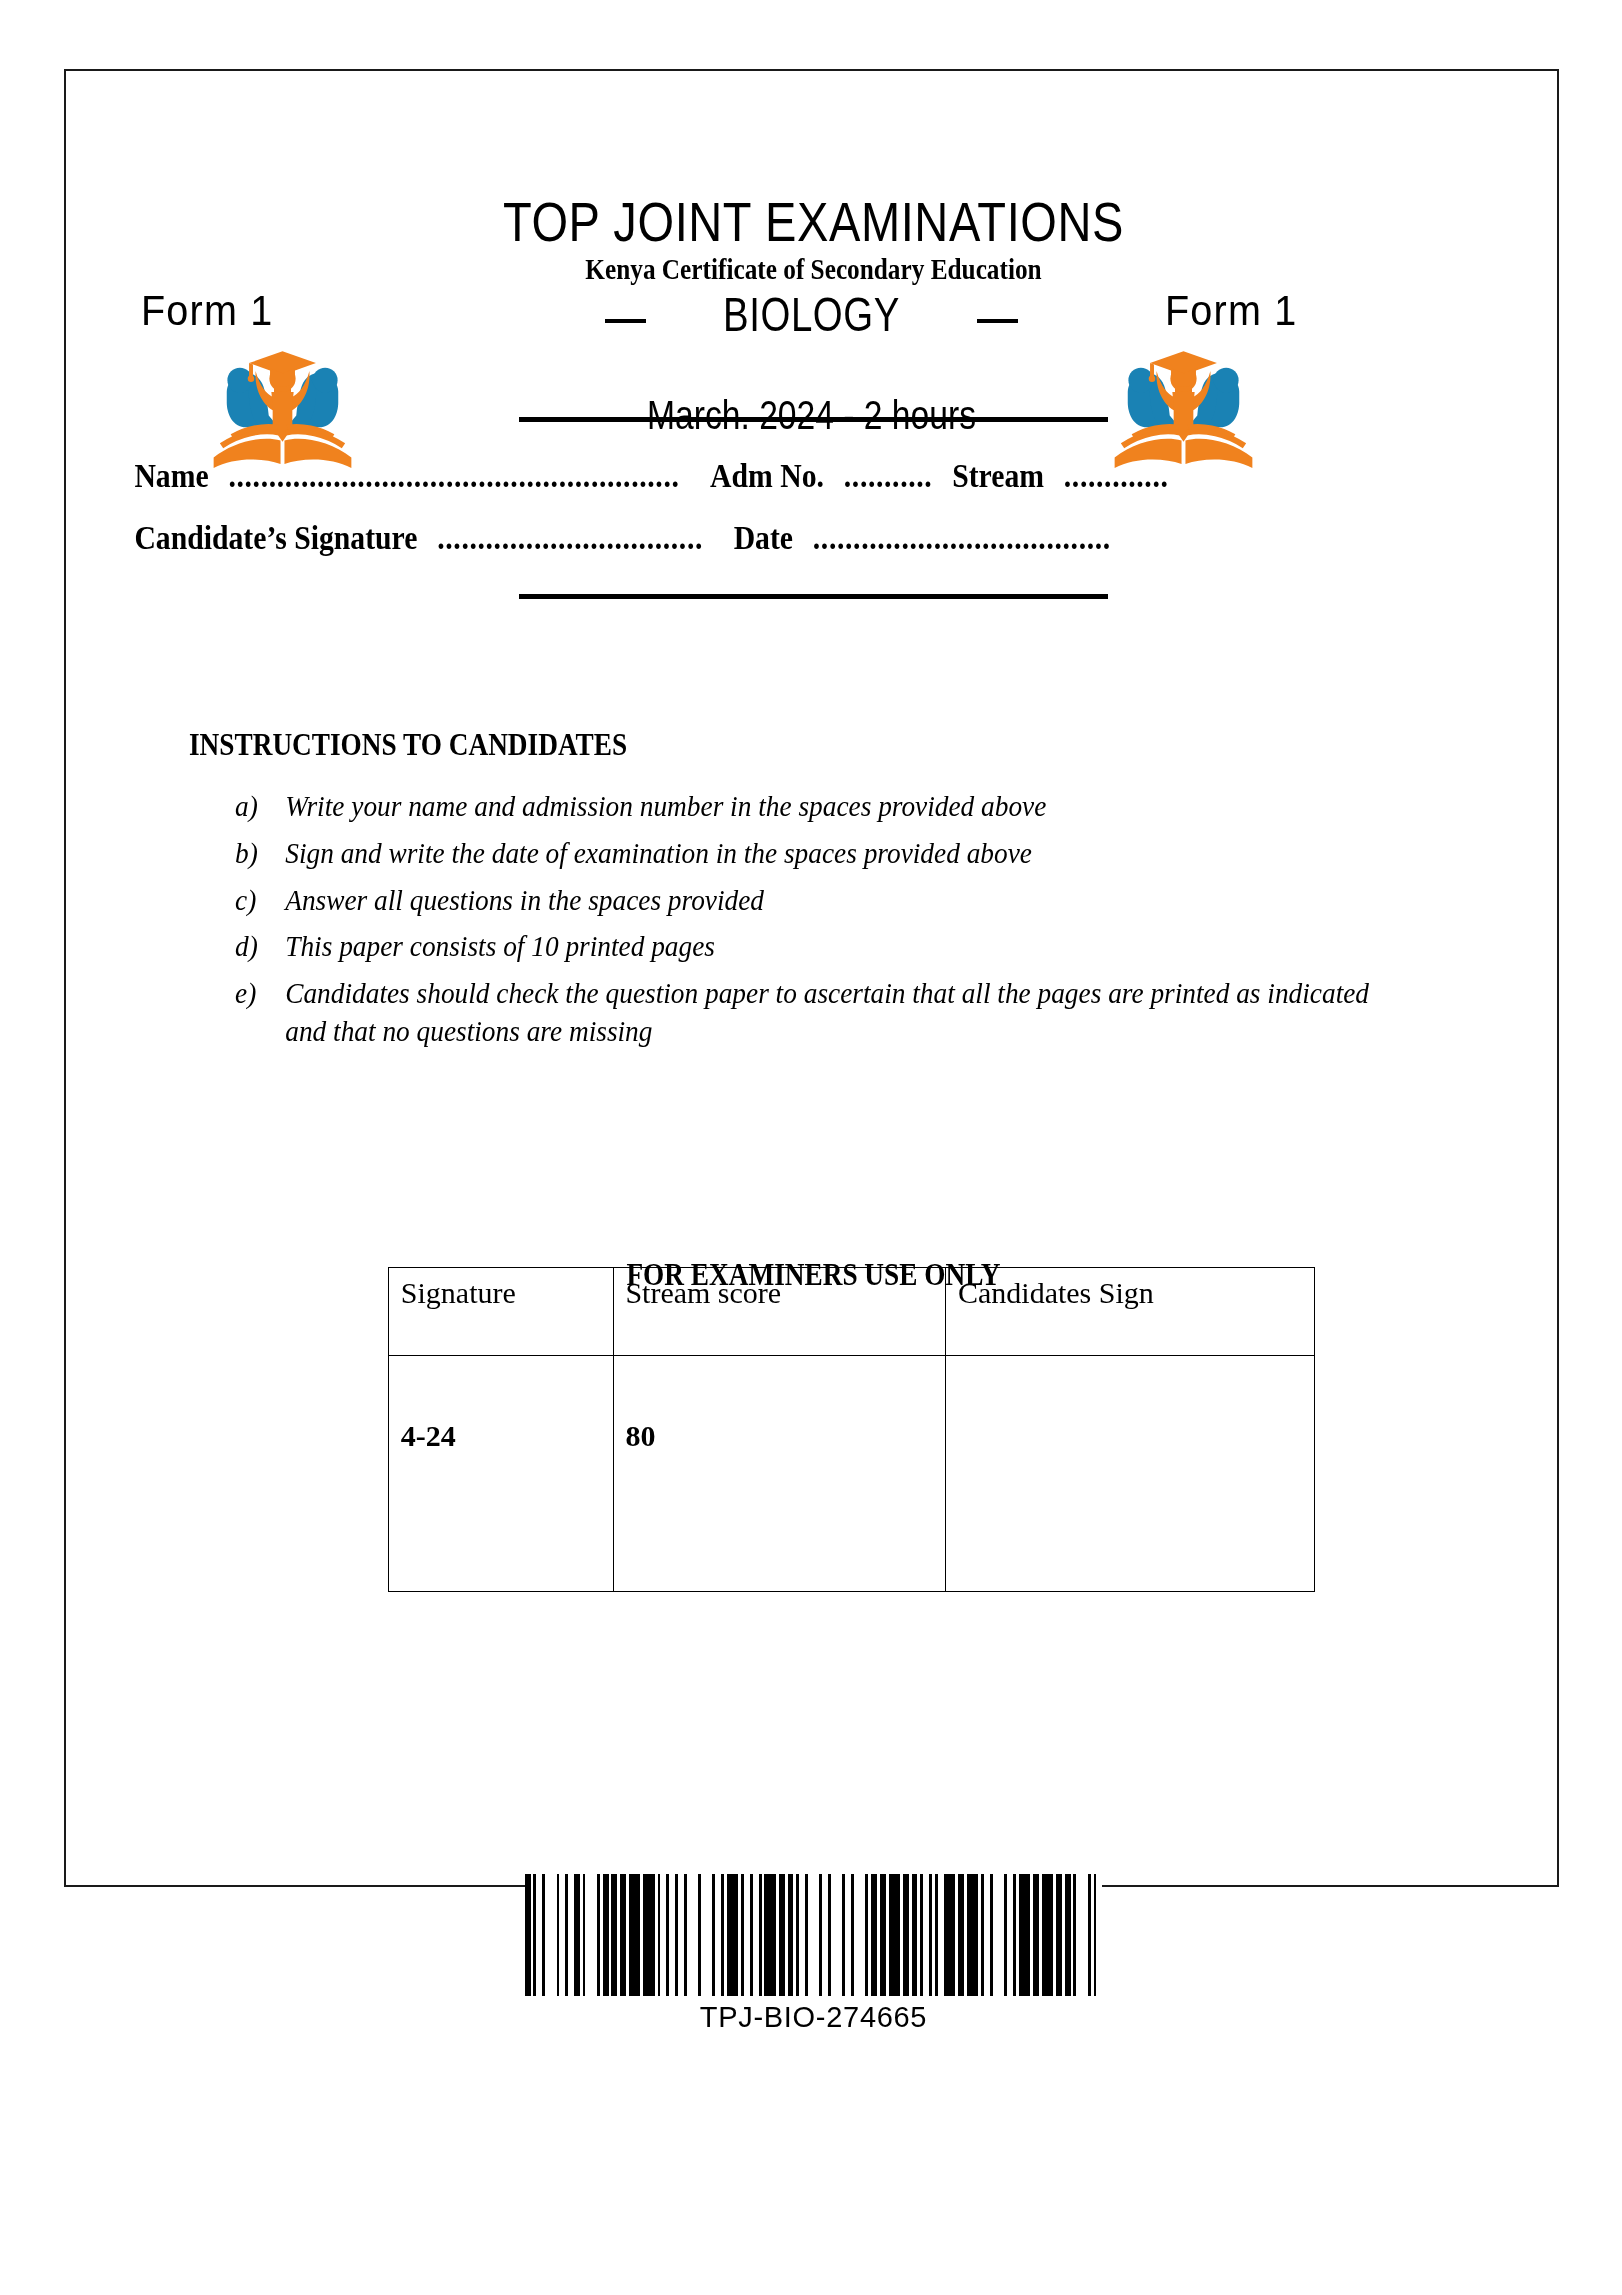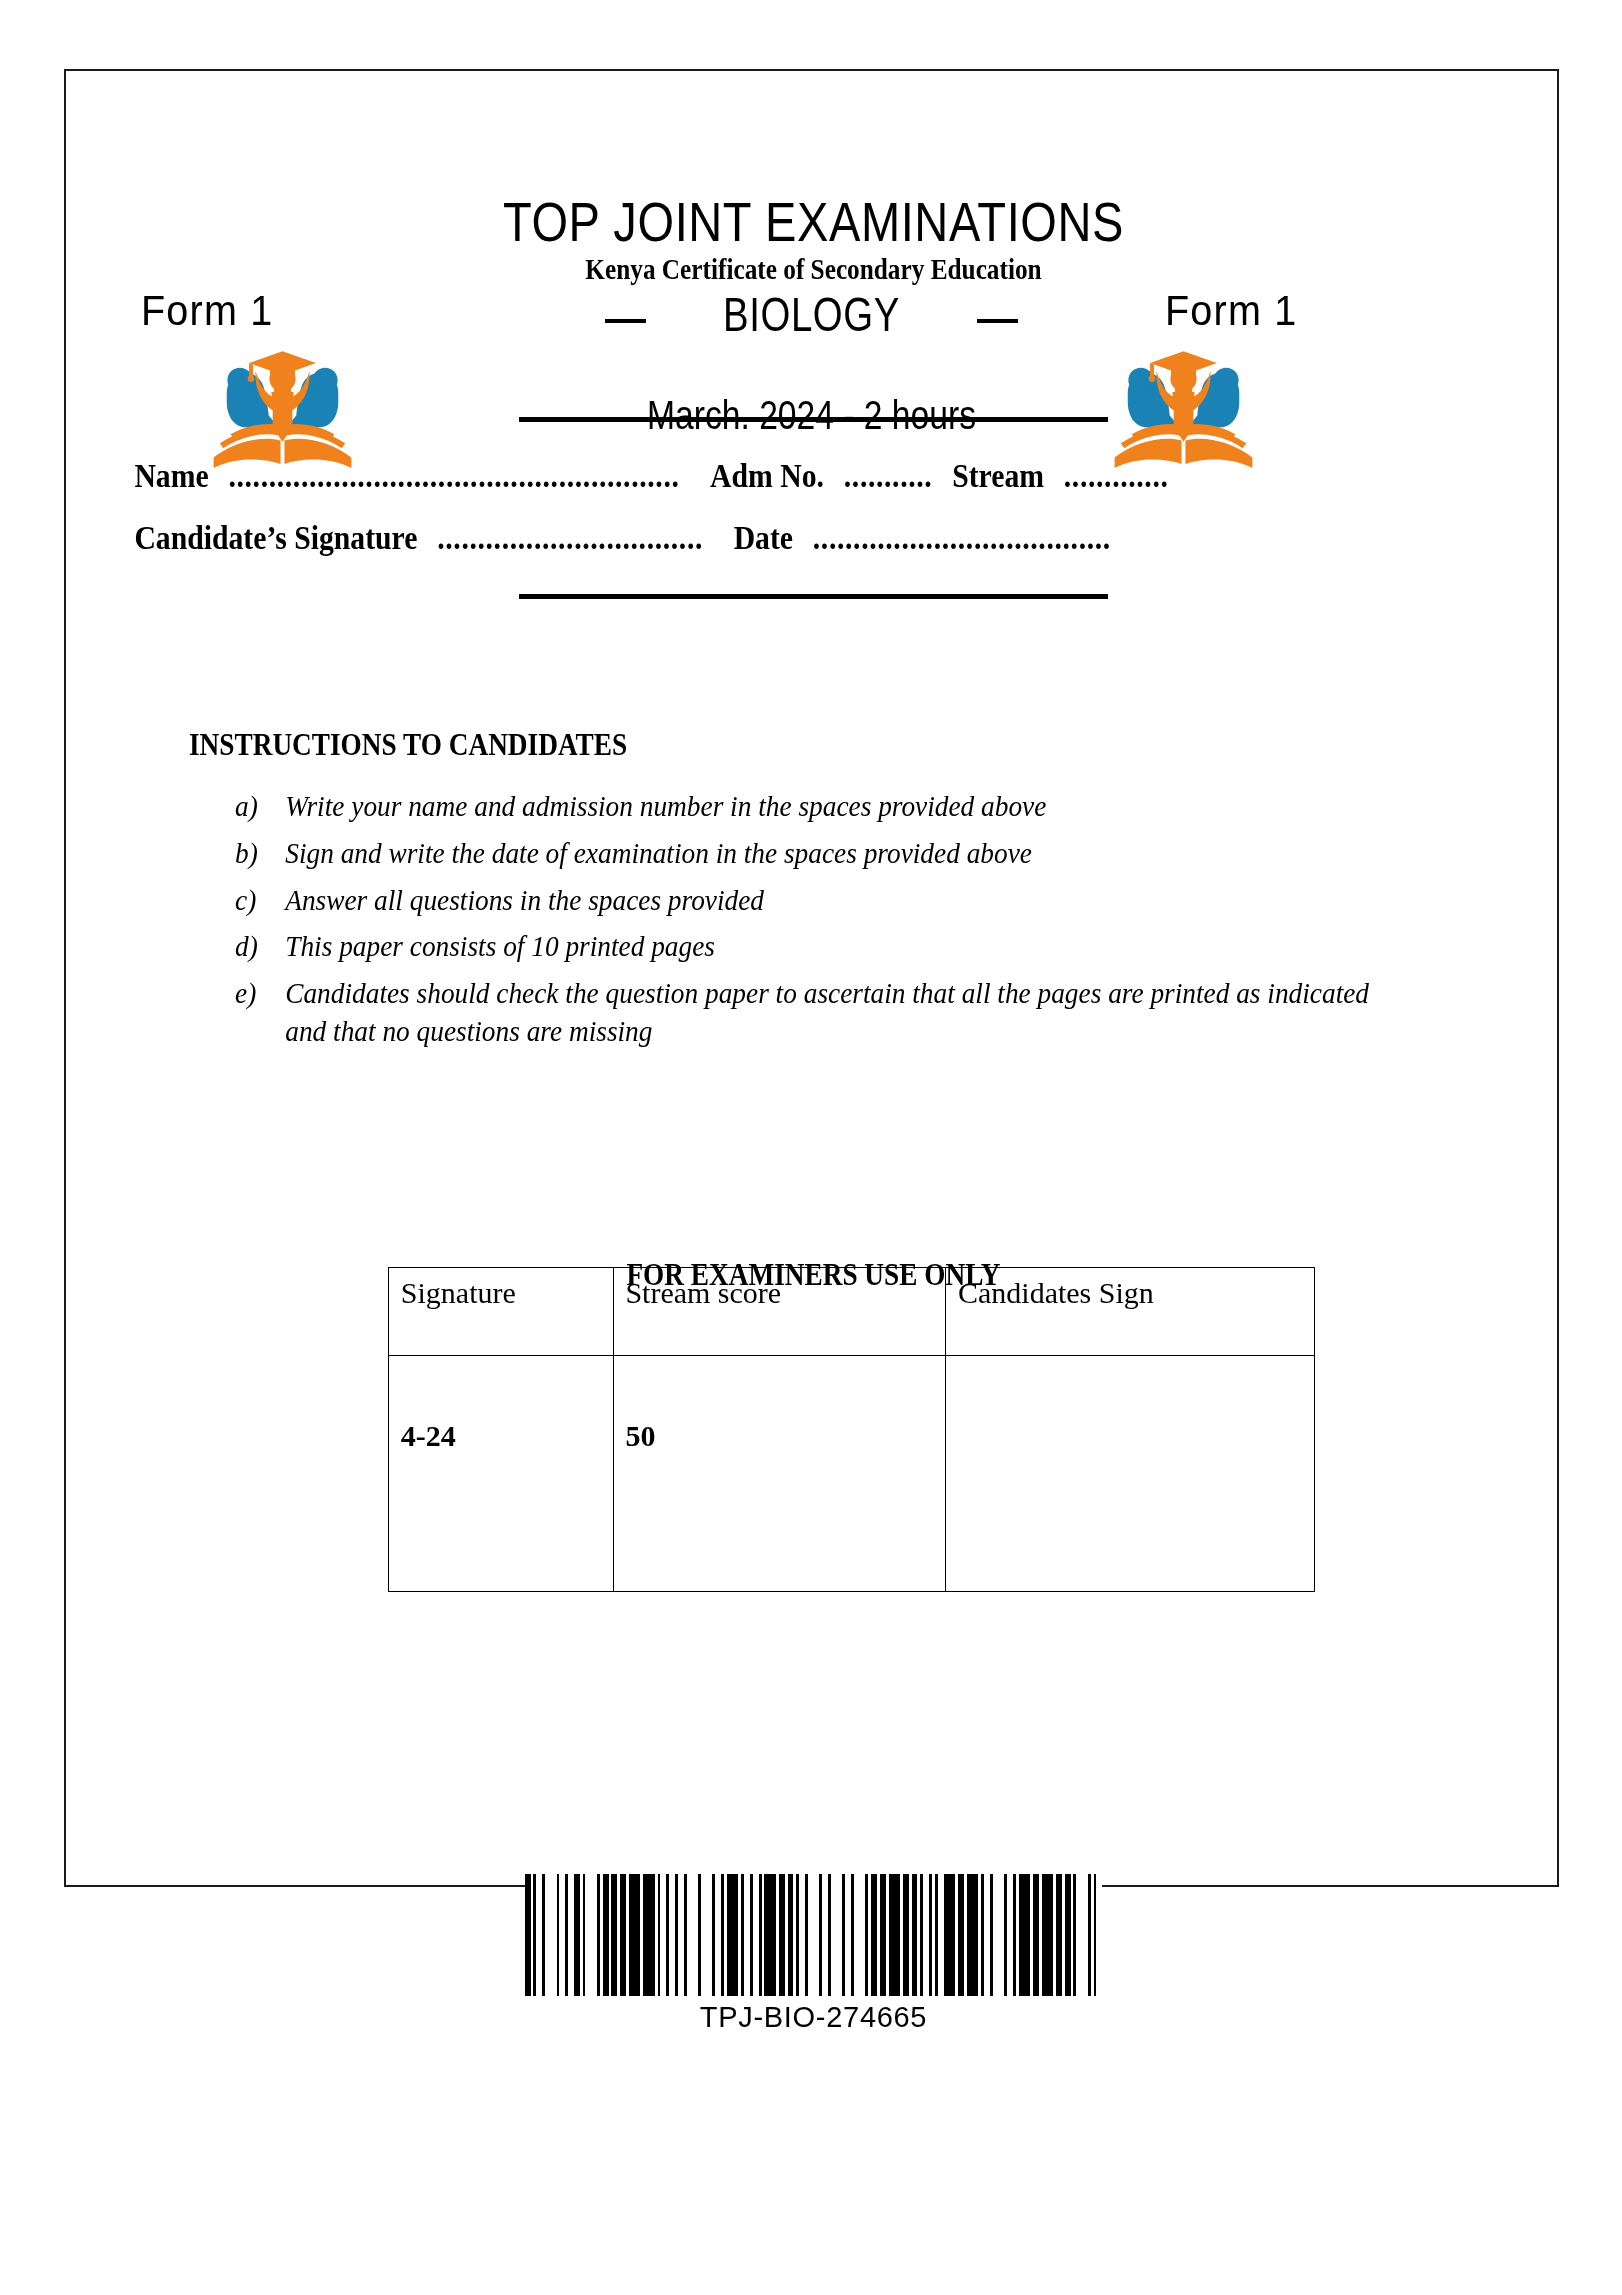--- a/index.html
+++ b/index.html
@@ -393,21 +393,21 @@
 
   <table id="examiners-table">
     <tbody>
       <tr class="head">
         <td class="col-q">Signature</td>
         <td class="col-m">Stream score</td>
         <td class="col-c">Candidates Sign</td>
       </tr>
       <tr class="body">
         <td class="col-q">4-24</td>
-        <td class="col-m">50</td>
+        <td class="col-m">80</td>
         <td class="col-c"></td>
       </tr>
     </tbody>
   </table>
 
   <div id="barcode-block">
     <div id="barcode-bars"><i class="" style="width:5.8px"></i><i class="w" style="width:2.9px"></i><i class="" style="width:2.9px"></i><i class="w" style="width:5.8px"></i><i class="" style="width:2.9px"></i><i class="w" style="width:11.5px"></i><i class="" style="width:2.9px"></i><i class="w" style="width:5.8px"></i><i class="" style="width:2.9px"></i><i class="w" style="width:5.8px"></i><i class="" style="width:5.8px"></i><i class="w" style="width:2.9px"></i><i class="" style="width:2.9px"></i><i class="w" style="width:11.5px"></i><i class="" style="width:2.9px"></i><i class="w" style="width:2.9px"></i><i class="" style="width:5.8px"></i><i class="w" style="width:2.9px"></i><i class="" style="width:5.8px"></i><i class="w" style="width:2.9px"></i><i class="" style="width:5.8px"></i><i class="w" style="width:2.9px"></i><i class="" style="width:11.5px"></i><i class="w" style="width:2.9px"></i><i class="" style="width:11.5px"></i><i class="w" style="width:2.9px"></i><i class="" style="width:2.9px"></i><i class="w" style="width:5.8px"></i><i class="" style="width:2.9px"></i><i class="w" style="width:5.8px"></i><i class="" style="width:2.9px"></i><i class="w" style="width:5.8px"></i><i class="" style="width:2.9px"></i><i class="w" style="width:11.5px"></i><i class="" style="width:2.9px"></i><i class="w" style="width:11.5px"></i><i class="" style="width:2.9px"></i><i class="w" style="width:5.8px"></i><i class="" style="width:2.9px"></i><i class="w" style="width:2.9px"></i><i class="" style="width:11.5px"></i><i class="w" style="width:2.9px"></i><i class="" style="width:2.9px"></i><i class="w" style="width:5.8px"></i><i class="" style="width:2.9px"></i><i class="w" style="width:5.8px"></i><i class="" style="width:2.9px"></i><i class="w" style="width:2.9px"></i><i class="" style="width:11.5px"></i><i class="w" style="width:2.9px"></i><i class="" style="width:5.8px"></i><i class="w" style="width:2.9px"></i><i class="" style="width:5.8px"></i><i class="w" style="width:2.9px"></i><i class="" style="width:2.9px"></i><i class="w" style="width:5.8px"></i><i class="" style="width:2.9px"></i><i class="w" style="width:11.5px"></i><i class="" style="width:2.9px"></i><i class="w" style="width:5.8px"></i><i class="" style="width:2.9px"></i><i class="w" style="width:11.5px"></i><i class="" style="width:2.9px"></i><i class="w" style="width:5.8px"></i><i class="" style="width:2.9px"></i><i class="w" style="width:11.5px"></i><i class="" style="width:2.9px"></i><i class="w" style="width:2.9px"></i><i class="" style="width:5.8px"></i><i class="w" style="width:2.9px"></i><i class="" style="width:5.8px"></i><i class="w" style="width:2.9px"></i><i class="" style="width:11.5px"></i><i class="w" style="width:2.9px"></i><i class="" style="width:5.8px"></i><i class="w" style="width:2.9px"></i><i class="" style="width:5.8px"></i><i class="w" style="width:2.9px"></i><i class="" style="width:2.9px"></i><i class="w" style="width:5.8px"></i><i class="" style="width:2.9px"></i><i class="w" style="width:2.9px"></i><i class="" style="width:2.9px"></i><i class="w" style="width:5.8px"></i><i class="" style="width:11.5px"></i><i class="w" style="width:2.9px"></i><i class="" style="width:5.8px"></i><i class="w" style="width:2.9px"></i><i class="" style="width:11.5px"></i><i class="w" style="width:2.9px"></i><i class="" style="width:2.9px"></i><i class="w" style="width:5.8px"></i><i class="" style="width:2.9px"></i><i class="w" style="width:11.5px"></i><i class="" style="width:2.9px"></i><i class="w" style="width:5.8px"></i><i class="" style="width:2.9px"></i><i class="w" style="width:2.9px"></i><i class="" style="width:11.5px"></i><i class="w" style="width:2.9px"></i><i class="" style="width:5.8px"></i><i class="w" style="width:2.9px"></i><i class="" style="width:11.5px"></i><i class="w" style="width:2.9px"></i><i class="" style="width:5.8px"></i><i class="w" style="width:2.9px"></i><i class="" style="width:5.8px"></i><i class="w" style="width:2.9px"></i><i class="" style="width:2.9px"></i><i class="w" style="width:11.5px"></i><i class="" style="width:2.9px"></i><i class="w" style="width:2.9px"></i><i class="" style="width:2.9px"></i><i class="w" style="width:5.8px"></i></div>
     <div id="barcode-label">TPJ-BIO-274665</div>
   </div>
 

